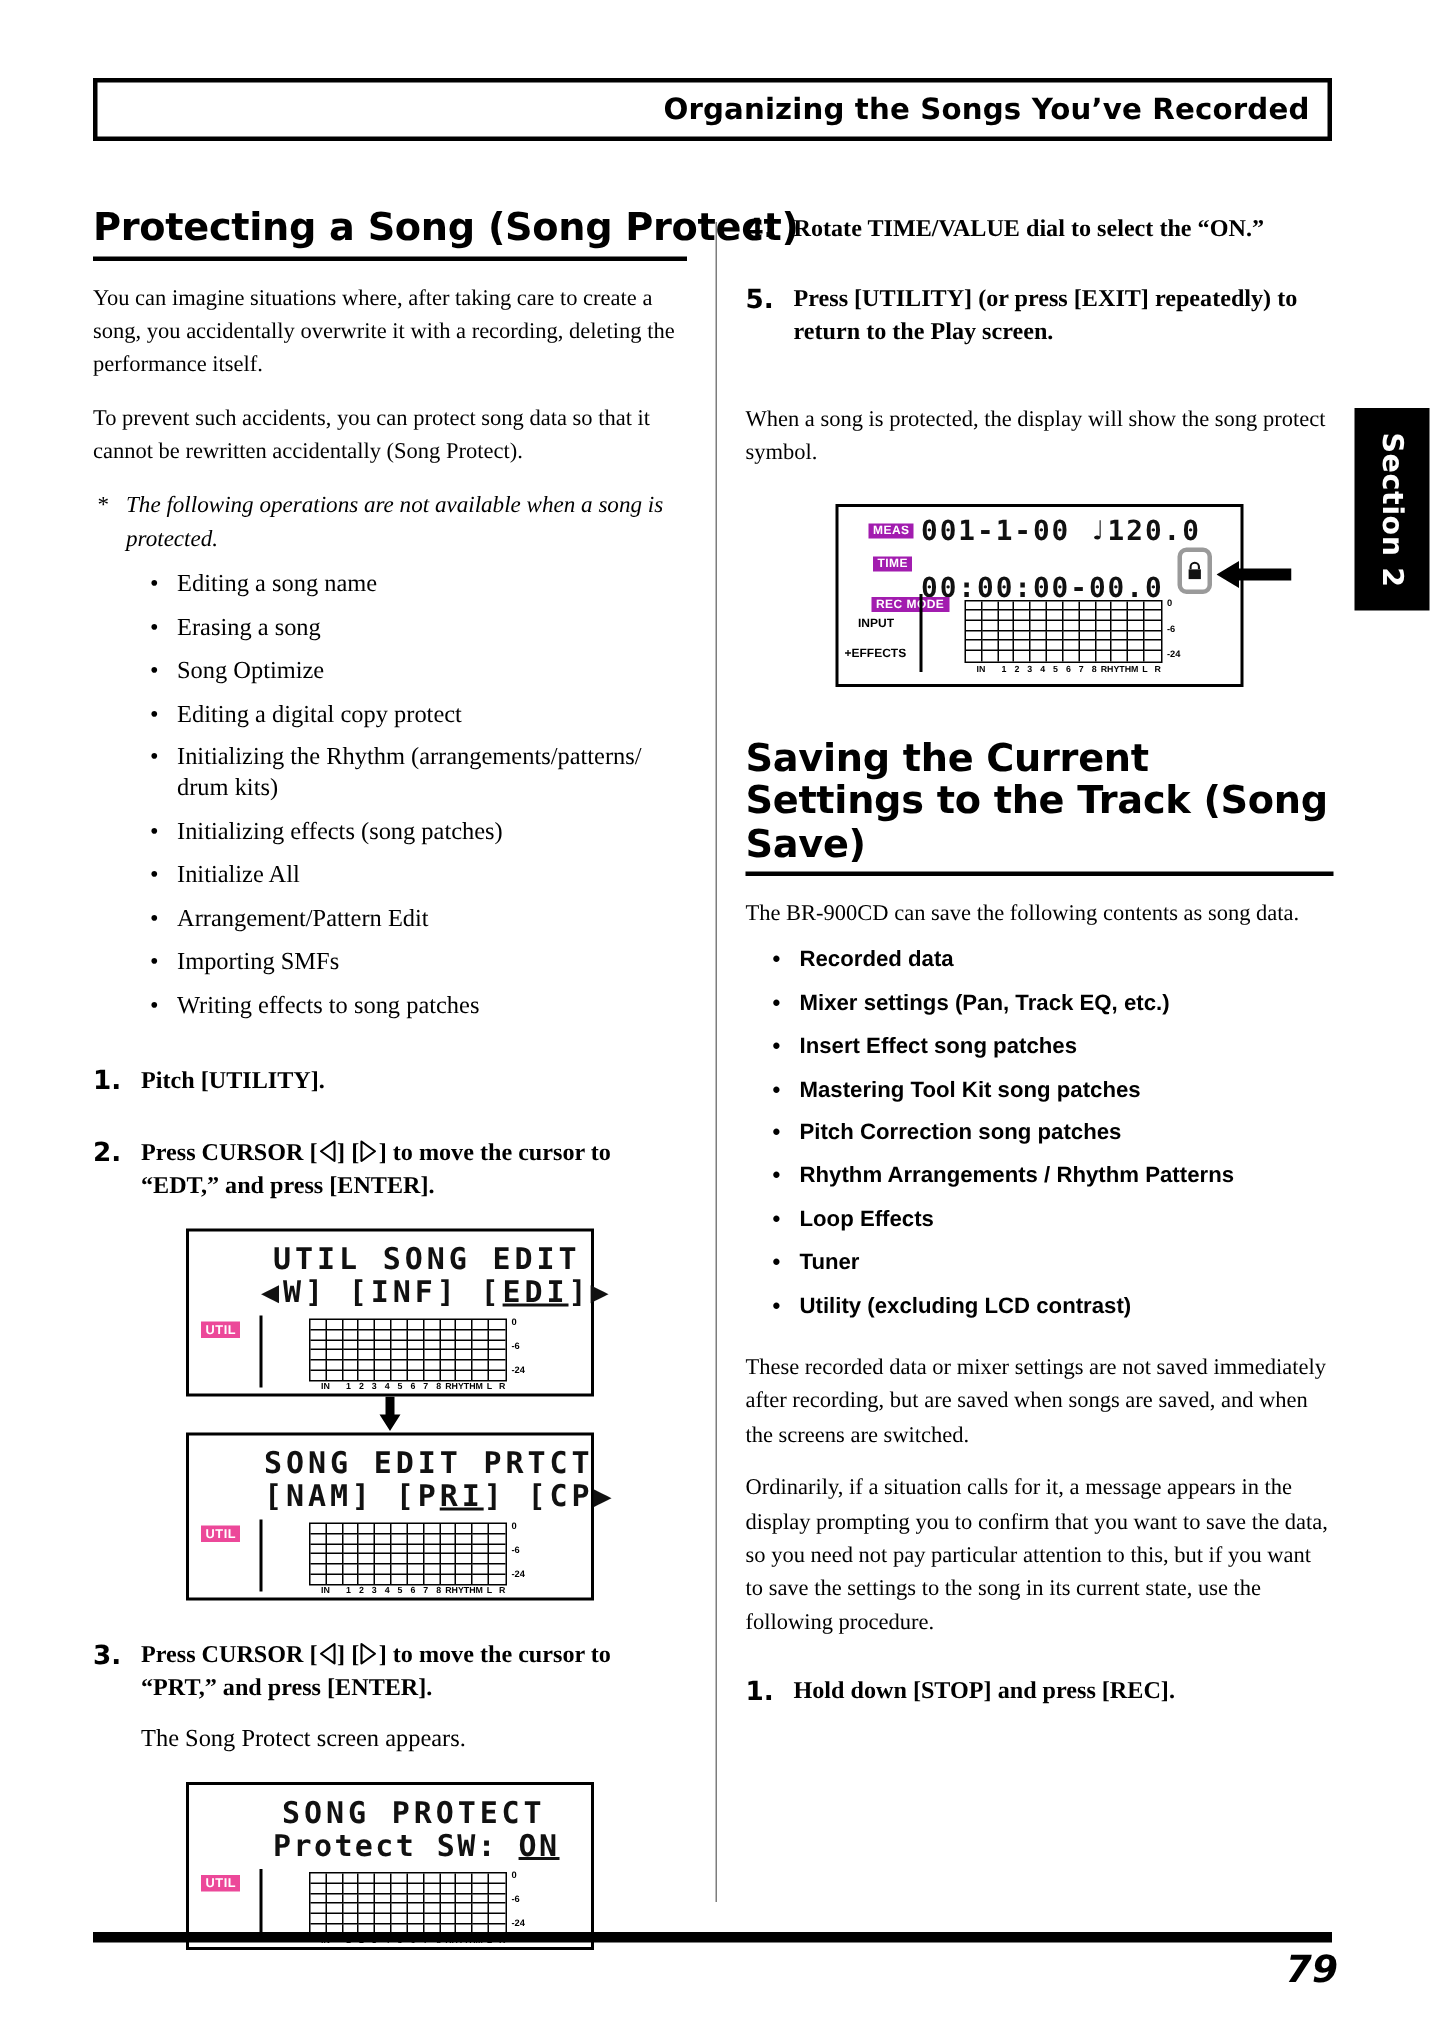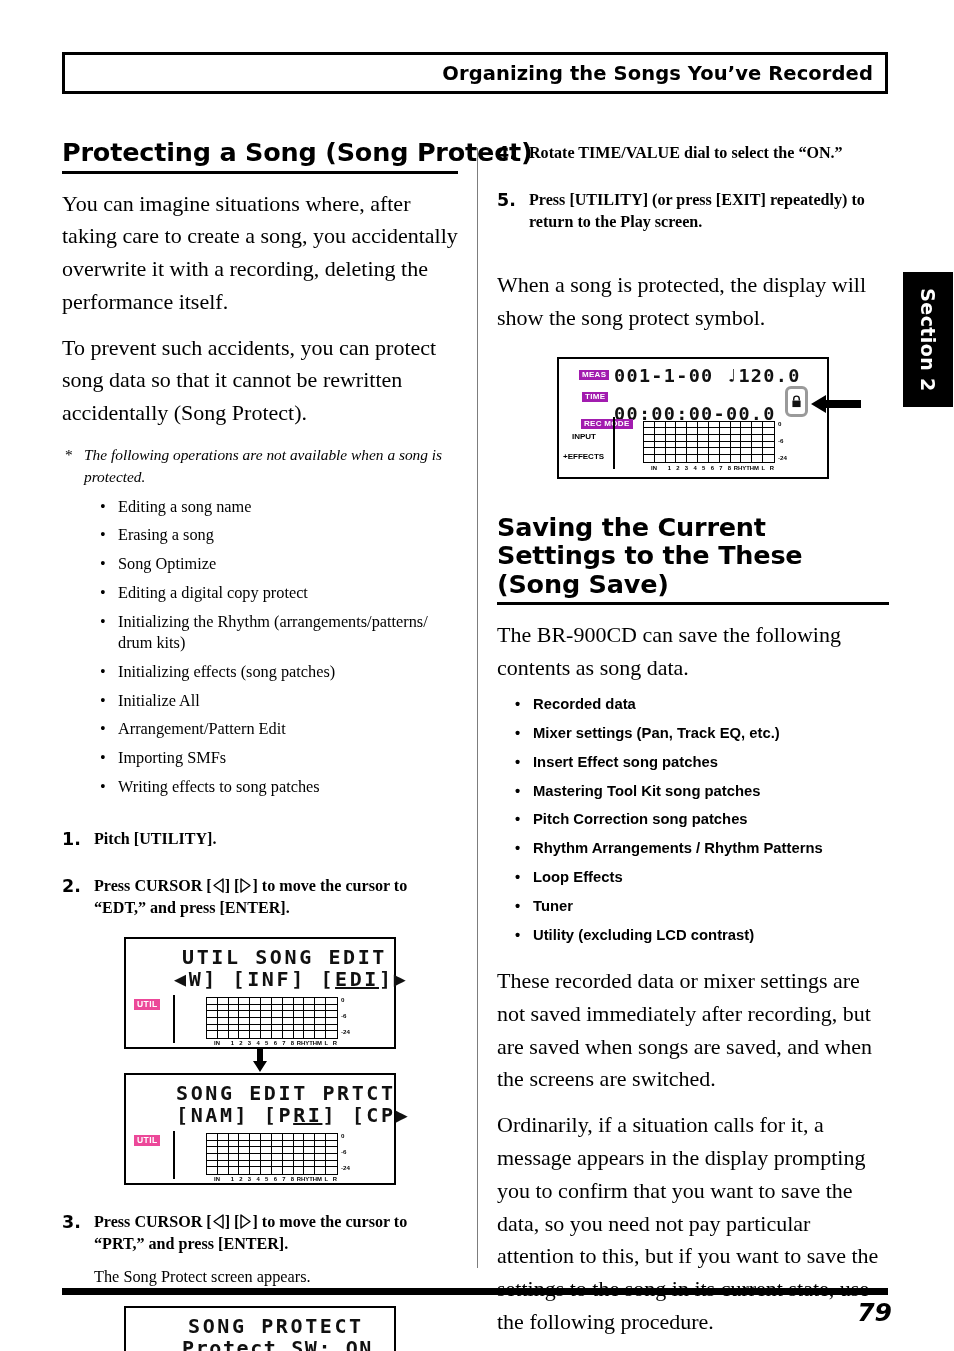--- a/index.html
+++ b/index.html
@@ -90,21 +90,21 @@
     letter-spacing: -0.2px;
     padding-bottom: 4px;
     border-bottom: 3.5px solid #000;
     white-space: nowrap;
   }
   h1.sec-head.wrap { white-space: normal; }
 
   
   p.body {
     margin: 13px 0 0 0;
-    font-size: 22px;
+    font-size: 15px;
     line-height: 1.49;
   }
   p.body.first { margin-top: 14px; }
 
   .note {
     margin: 14px 0 0 0;
     display: flex;
     font-style: italic;
     font-size: 15.4px;
     line-height: 1.45;
@@ -865,21 +865,21 @@
         <span class="tl-n">5</span>
         <span class="tl-n">6</span>
         <span class="tl-n">7</span>
         <span class="tl-n">8</span>
         <span class="tl-rh">RHYTHM</span>
         <span class="tl-lr">L</span>
         <span class="tl-lr">R</span>
       </div>
     </div>
 
-    <h1 class="sec-head wrap" style="margin-top:34px;">Saving the Current Settings to the These (Song Save)</h1>
+    <h1 class="sec-head wrap" style="margin-top:34px;">Saving the Current Settings to the Track (Song Save)</h1>
 
     <p class="body first">The BR-900CD can save the following contents as song data.</p>
 
     <ul class="bullets bold-list">
       <li>
           <span class="dot">•</span>
           <span class="txt">Recorded data</span>
         </li>
       <li>
           <span class="dot">•</span>

